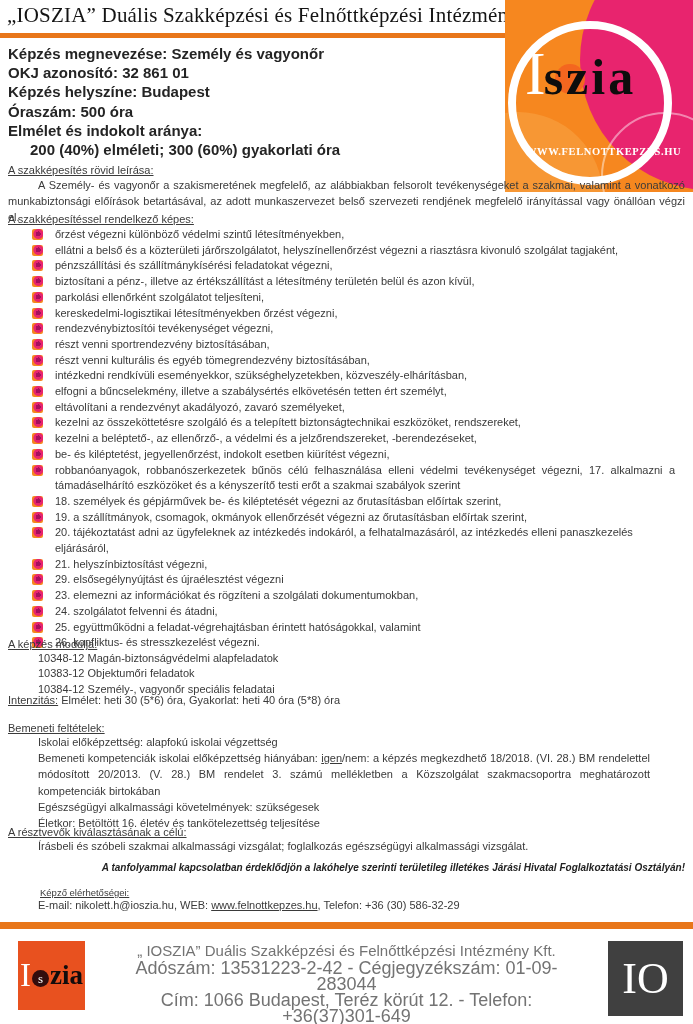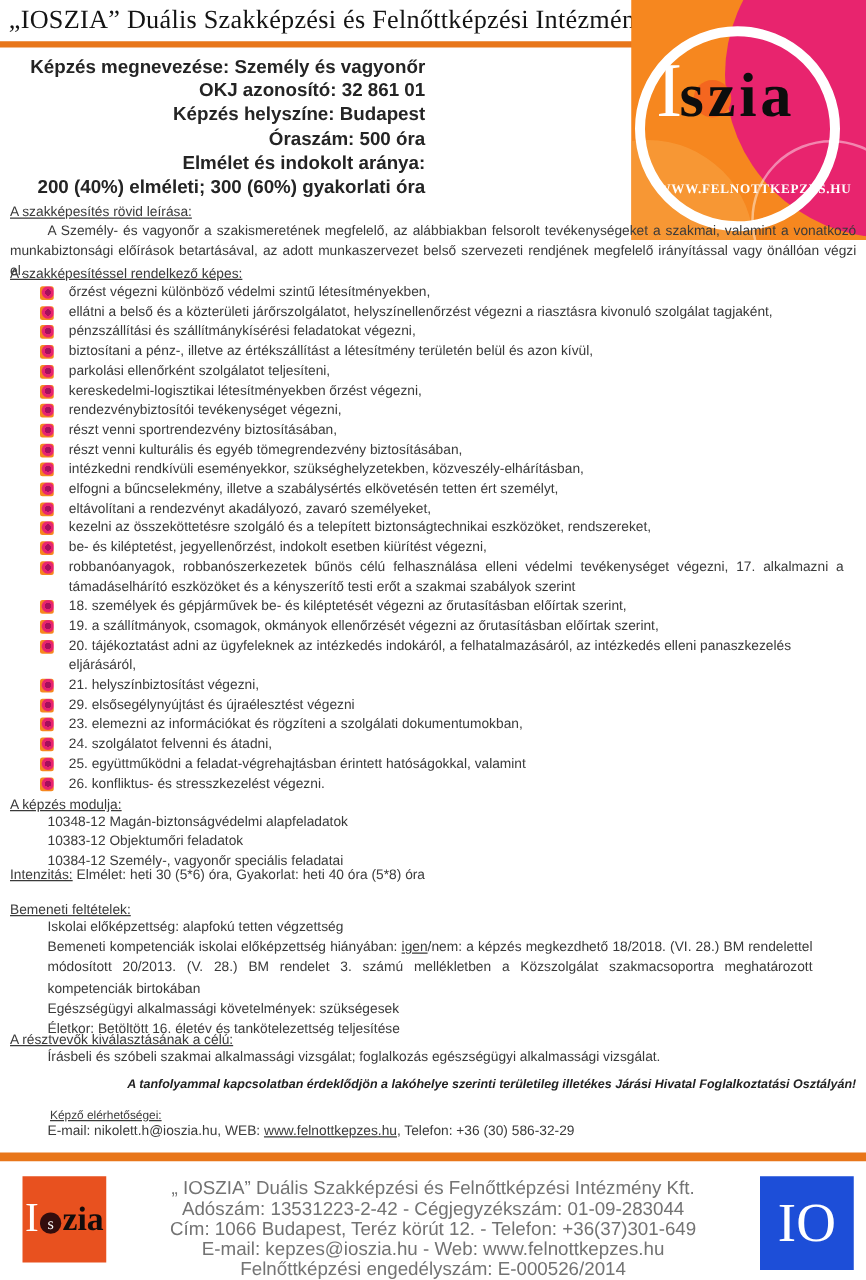--- a/index.html
+++ b/index.html
@@ -16,21 +16,21 @@
   .logo .c1{position:absolute;width:260px;height:260px;border-radius:50%;background:#E8246E;left:75px;top:-70px;}
   .logo .c2{position:absolute;width:124px;height:124px;border-radius:50%;border:2px solid rgba(255,255,255,.45);left:96px;top:112px;}
   .logo .swoosh{position:absolute;width:170px;height:170px;border-radius:50%;background:#F9A243;opacity:.6;left:-72px;top:112px;}
   .logo .ring{position:absolute;width:148px;height:148px;border:8px solid #fff;border-radius:50%;left:3px;top:21px;}
   .logo .dot{position:absolute;width:30px;height:30px;border-radius:50%;background:#F4661F;left:50px;top:64px;}
   .logo .wordmark{position:absolute;left:20px;top:38px;display:flex;align-items:baseline;font-family:"Liberation Serif",serif;}
   .logo .wm-i{font-size:62px;color:#fff;}
   .logo .wm-szia{font-size:50px;font-weight:bold;color:#0d0d0d;letter-spacing:3px;margin-left:-2px;}
   .logo .tagline{position:absolute;left:21px;top:146px;color:#fff;font-family:"Liberation Serif",serif;font-weight:bold;font-size:10.5px;letter-spacing:.6px;}
 
-  .info{top:44px;left:8px;font-weight:bold;font-size:15px;line-height:19.2px;color:#242424;z-index:2;text-align:right;}
+  .info{top:44px;left:8px;font-weight:bold;font-size:15px;line-height:19.2px;color:#242424;z-index:2;}
   .info .indented{padding-left:22px;}
 
   
   .sec-head{font-size:11px;text-decoration:underline;color:#3a3a3a;z-index:3;}
   .small-head{font-size:9.5px;margin-left:32px;}
   .desc-head{top:164px;left:8px;}
   .desc-par{top:177px;left:8px;width:677px;font-size:11px;line-height:16px;text-align:justify;text-indent:30px;z-index:3;}
   .cap-head{top:213px;left:8px;}
   .cap-list{top:227px;left:8px;width:667px;font-size:11px;}
   .cap-item{position:relative;padding-left:47px;line-height:15.7px;}
@@ -52,22 +52,22 @@
 
   
   .rule2{top:922px;left:0;width:693px;height:7px;background:#E8761A;}
   .f-left{top:941px;left:18px;width:67px;height:69px;background:#E8511F;display:flex;align-items:center;justify-content:center;}
   .f-left .row{display:flex;align-items:center;font-family:"Liberation Serif",serif;}
   .f-left .fi{font-size:33px;color:#fff;}
   .f-left .fs{width:17px;height:17px;border-radius:50%;background:#330d0d;color:#fff;font-size:13px;display:flex;align-items:center;justify-content:center;margin:6px 0 0 1px;}
   .f-left .fzia{font-size:27px;font-weight:bold;color:#120c0c;margin-left:1px;}
   .f-center{top:942px;left:110px;width:473px;text-align:center;font-family:Liberation Sans, sans-serif;color:#737373;}
   .f-center .l1{font-size:15px;line-height:18px;}
-  .f-center .ln{font-size:15px;line-height:16px;}
-  .f-right{top:941px;right:10px;width:75px;height:75px;background:#1d4ed8;display:flex;align-items:center;justify-content:center;
+  .f-center .ln{font-size:18px;line-height:16px;}
+  .f-right{top:941px;right:10px;width:75px;height:75px;background:#404040;display:flex;align-items:center;justify-content:center;
            color:#fff;font-family:"Liberation Serif",serif;font-size:44px;}
 </style>
 </head>
 <body>
 
 <div class="abs doc-title">„IOSZIA” Duális Szakképzési és Felnőttképzési Intézmény</div>
 <div class="abs rule1"></div>
 
 <div class="abs logo">
   <div class="c1"></div>
@@ -102,20 +102,21 @@
   <div class="cap-item"><span class="mini"></span><span>biztosítani a pénz-, illetve az értékszállítást a létesítmény területén belül és azon kívül,</span></div>
   <div class="cap-item"><span class="mini"></span><span>parkolási ellenőrként szolgálatot teljesíteni,</span></div>
   <div class="cap-item"><span class="mini"></span><span>kereskedelmi-logisztikai létesítményekben őrzést végezni,</span></div>
   <div class="cap-item"><span class="mini"></span><span>rendezvénybiztosítói tevékenységet végezni,</span></div>
   <div class="cap-item"><span class="mini"></span><span>részt venni sportrendezvény biztosításában,</span></div>
   <div class="cap-item"><span class="mini"></span><span>részt venni kulturális és egyéb tömegrendezvény biztosításában,</span></div>
   <div class="cap-item"><span class="mini"></span><span>intézkedni rendkívüli eseményekkor, szükséghelyzetekben, közveszély-elhárításban,</span></div>
   <div class="cap-item"><span class="mini"></span><span>elfogni a bűncselekmény, illetve a szabálysértés elkövetésén tetten ért személyt,</span></div>
   <div class="cap-item"><span class="mini"></span><span>eltávolítani a rendezvényt akadályozó, zavaró személyeket,</span></div>
   <div class="cap-item"><span class="mini"></span><span>kezelni az összeköttetésre szolgáló és a telepített biztonságtechnikai eszközöket, rendszereket,</span></div>
+  <div class="cap-item"><span class="mini"></span><span>kezelni a beléptető-, az ellenőrző-, a védelmi és a jelzőrendszereket, -berendezéseket,</span></div>
   <div class="cap-item"><span class="mini"></span><span>be- és kiléptetést, jegyellenőrzést, indokolt esetben kiürítést végezni,</span></div>
   <div class="cap-item justify"><span class="mini"></span><span>robbanóanyagok, robbanószerkezetek bűnös célú felhasználása elleni védelmi tevékenységet végezni, 17. alkalmazni a támadáselhárító eszközöket és a kényszerítő testi erőt a szakmai szabályok szerint</span></div>
   <div class="cap-item"><span class="mini"></span><span>18. személyek és gépjárművek be- és kiléptetését végezni az őrutasításban előírtak szerint,</span></div>
   <div class="cap-item"><span class="mini"></span><span>19. a szállítmányok, csomagok, okmányok ellenőrzését végezni az őrutasításban előírtak szerint,</span></div>
   <div class="cap-item"><span class="mini"></span><span>20. tájékoztatást adni az ügyfeleknek az intézkedés indokáról, a felhatalmazásáról, az intézkedés elleni panaszkezelés eljárásáról,</span></div>
   <div class="cap-item"><span class="mini"></span><span>21. helyszínbiztosítást végezni,</span></div>
   <div class="cap-item"><span class="mini"></span><span>29. elsősegélynyújtást és újraélesztést végezni</span></div>
   <div class="cap-item"><span class="mini"></span><span>23. elemezni az információkat és rögzíteni a szolgálati dokumentumokban,</span></div>
   <div class="cap-item"><span class="mini"></span><span>24. szolgálatot felvenni és átadni,</span></div>
   <div class="cap-item"><span class="mini"></span><span>25. együttműködni a feladat-végrehajtásban érintett hatóságokkal, valamint</span></div>
@@ -126,21 +127,21 @@
 <div class="abs modules">
   <div>10348-12 Magán-biztonságvédelmi alapfeladatok</div>
   <div>10383-12 Objektumőri feladatok</div>
   <div>10384-12 Személy-, vagyonőr speciális feladatai</div>
 </div>
 
 <div class="abs intensity"><span class="u">Intenzitás:</span><span> Elmélet: heti 30 (5*6) óra, Gyakorlat: heti 40 óra (5*8) óra</span></div>
 
 <div class="abs sec-head entry-head">Bemeneti feltételek:</div>
 <div class="abs entry">
-  <div>Iskolai előképzettség: alapfokú tetten végzettség</div>
+  <div>Iskolai előképzettség: alapfokú iskolai végzettség</div>
   <div class="par"><span>Bemeneti kompetenciák iskolai előképzettség hiányában: </span><span class="u">igen</span><span>/nem: a képzés megkezdhető 18/2018. (VI. 28.) BM rendelettel módosított 20/2013. (V. 28.) BM rendelet 3. számú mellékletben a Közszolgálat szakmacsoportra meghatározott kompetenciák birtokában</span></div>
   <div>Egészségügyi alkalmassági követelmények: szükségesek</div>
   <div>Életkor: Betöltött 16. életév és tankötelezettség teljesítése</div>
 </div>
 
 <div class="abs sec-head selection-head">A résztvevők kiválasztásának a célú:</div>
 <div class="abs selection-text">Írásbeli és szóbeli szakmai alkalmassági vizsgálat; foglalkozás egészségügyi alkalmassági vizsgálat.</div>
 
 <div class="abs notice">A tanfolyammal kapcsolatban érdeklődjön a lakóhelye szerinti területileg illetékes Járási Hivatal Foglalkoztatási Osztályán!</div>
 

